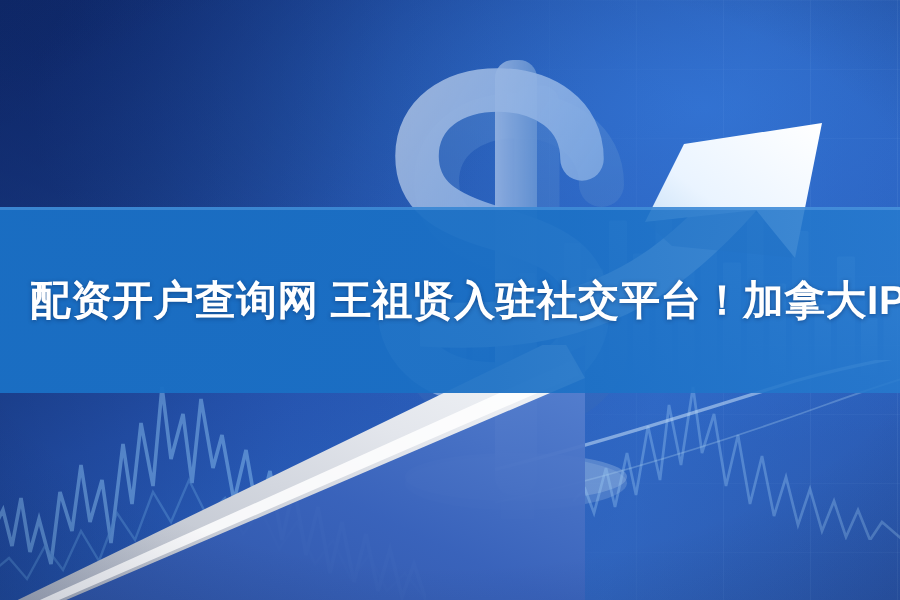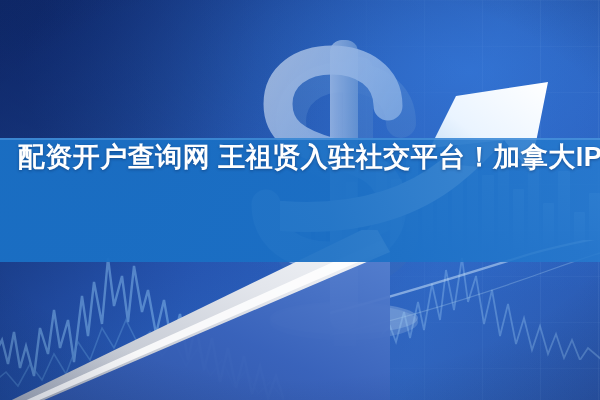--- a/index.html
+++ b/index.html
@@ -133,21 +133,21 @@
   }
 
   
   .headline {
     position: absolute;
     left: 0;
     top: 140px;
     width: 600px;
     height: 120px;
     display: flex;
-    flex-direction: row;
+    flex-direction: column;
     justify-content: center;
     align-items: center;
     gap: 4px;
     z-index: 6;
   }
   .headline .line {
     color: #ffffff;
     font-size: 27px;
     font-weight: bold;
     letter-spacing: .5px;

